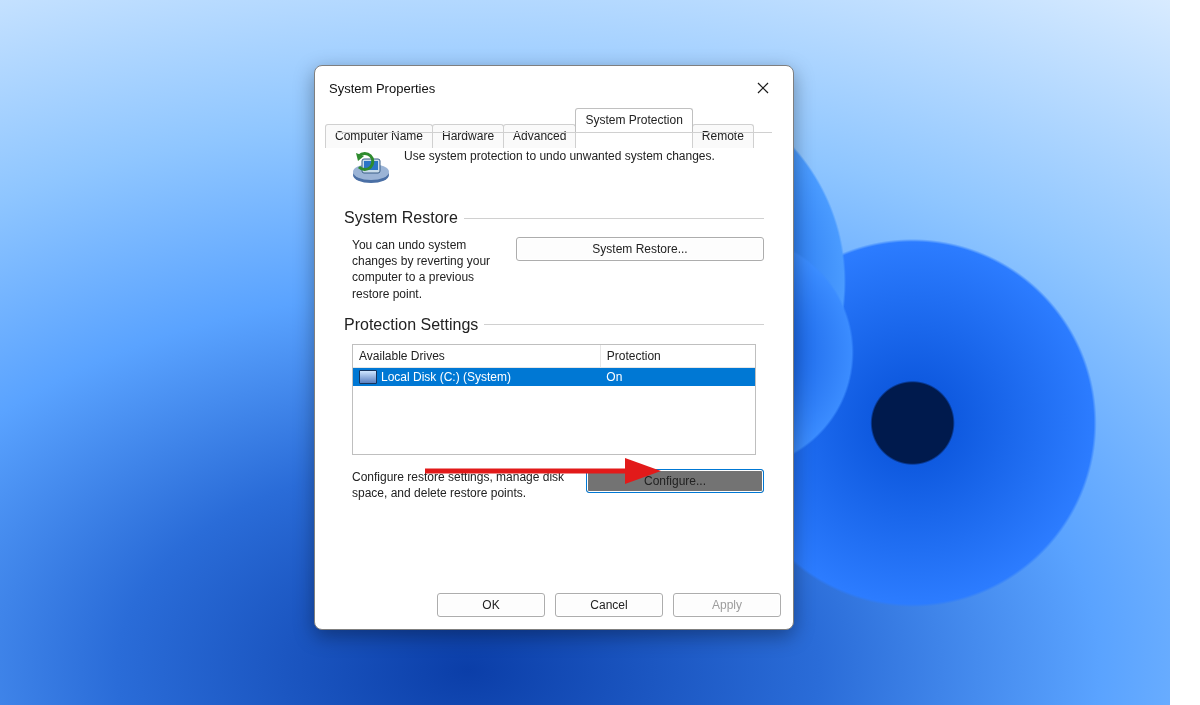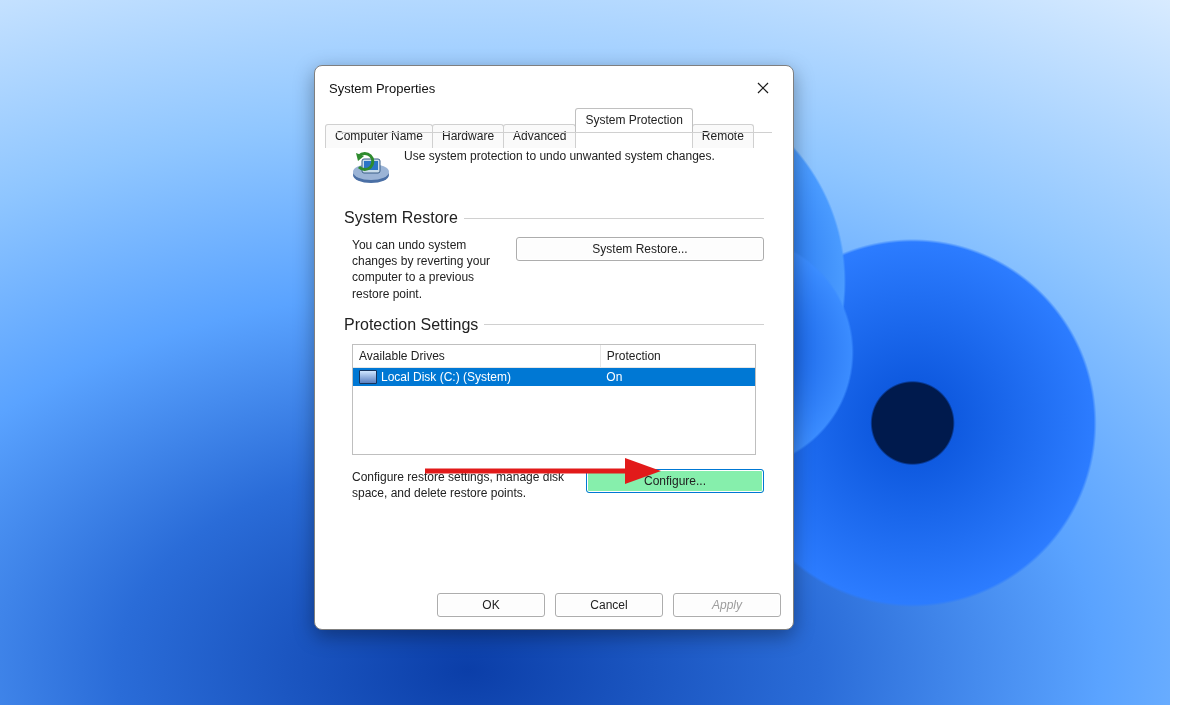--- a/index.html
+++ b/index.html
@@ -143,21 +143,21 @@
     border-radius: 3px;
     background: #fdfdfd;
     font-size: 12px;
     text-align: center;
     color: #222;
     box-shadow: inset 0 0 0 1px #fff;
   }
   .btn.wide { min-width: 190px; }
   .btn.highlight {
     border-color: #0078d4;
-    background: #86efac;
+    background: #737373;
   }
 
   .drive-table {
     margin: 4px 8px 14px 8px;
     border: 1px solid #bfbfbf;
     background: #fff;
   }
   .dt-head {
     display: flex;
     font-size: 12px;
@@ -193,21 +193,21 @@
     border-radius: 1px;
   }
 
   .footer {
     display: flex;
     justify-content: flex-end;
     gap: 10px;
     padding: 8px 12px 12px 12px;
   }
   .footer .btn { min-width: 86px; padding: 4px 10px; }
-  .footer .btn.disabled { color: #9d9d9d; font-style: italic; }
+  .footer .btn.disabled { color: #9d9d9d; }
 
   
   .arrow {
     position: absolute;
     left: 425px;
     top: 454px;
     pointer-events: none;
   }
 </style>
 </head>

